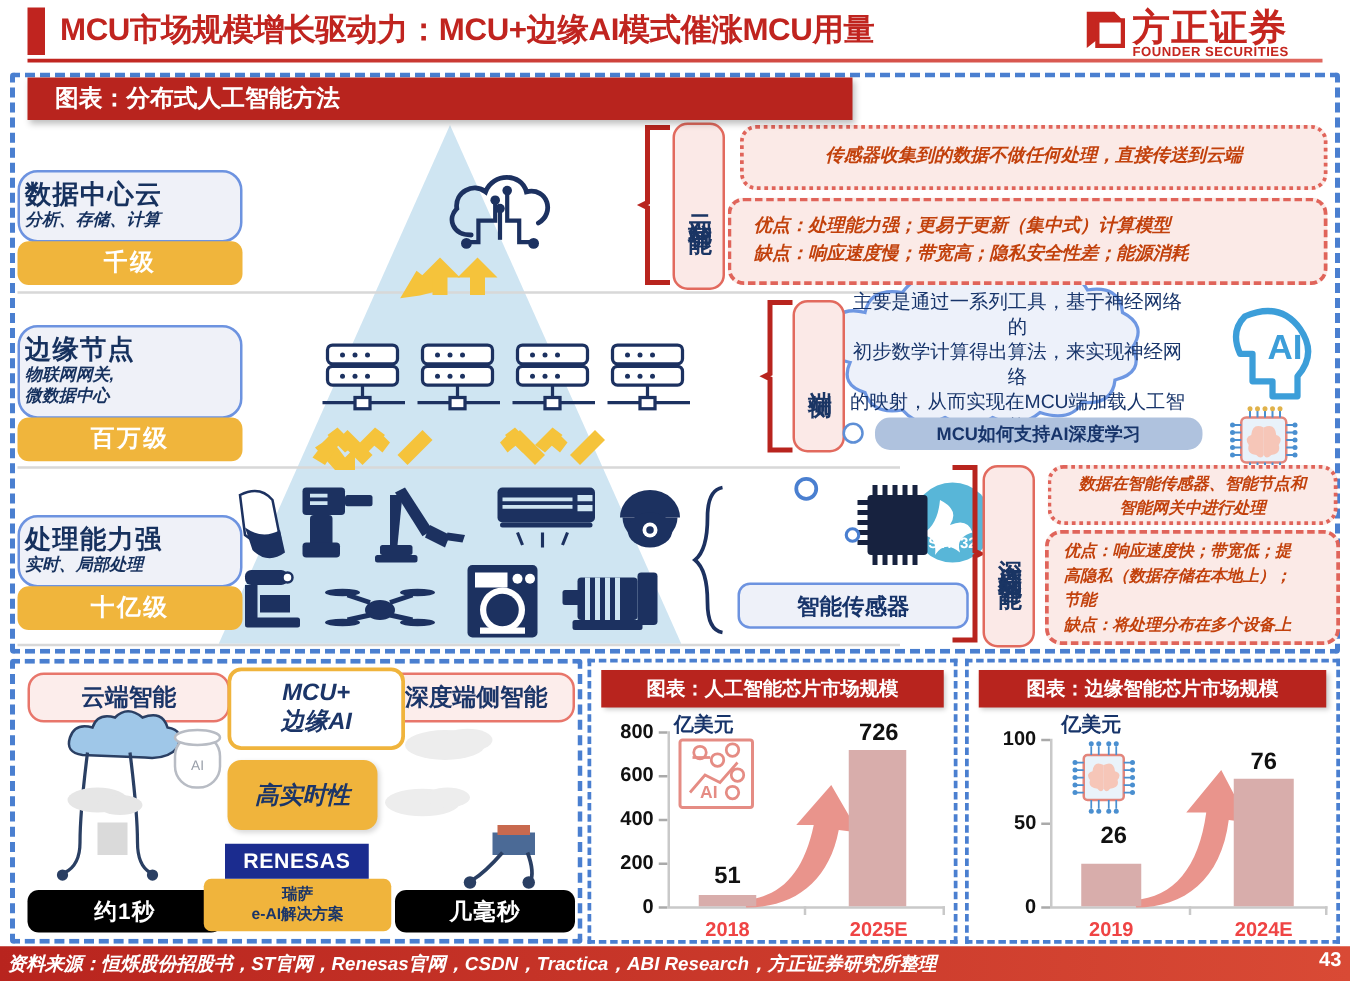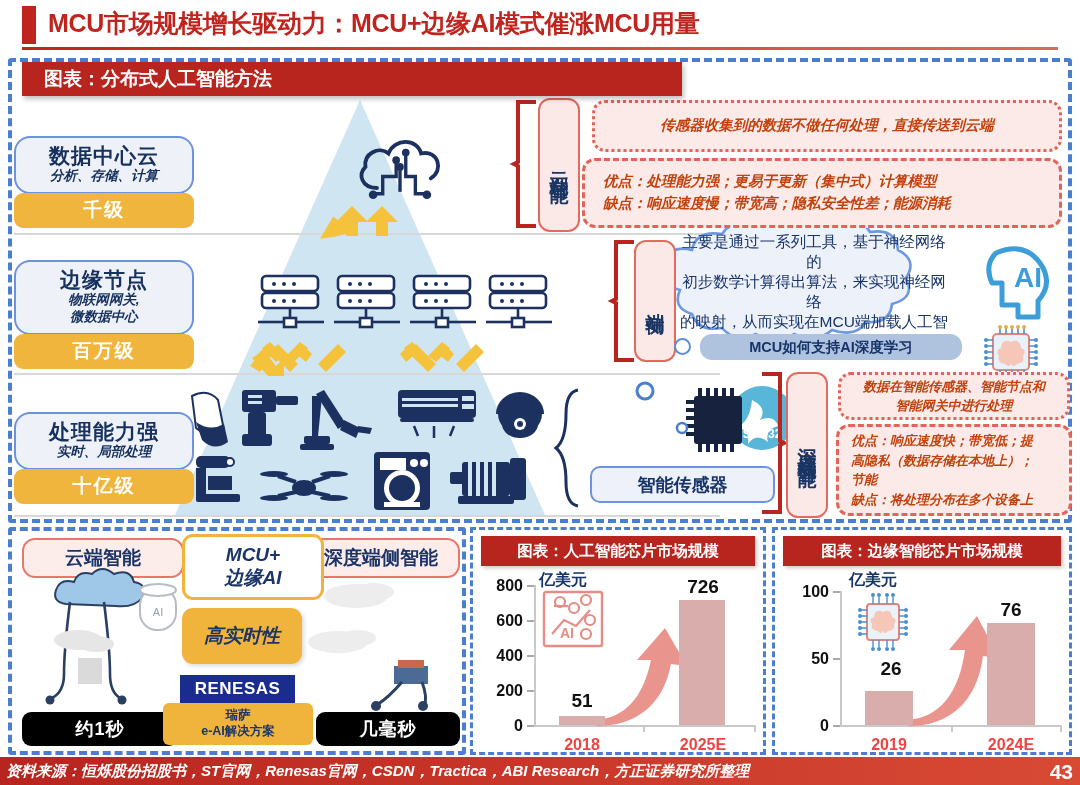--- a/index.html
+++ b/index.html
@@ -56,21 +56,21 @@
     z-index:12;
   }
   .tier-divider {
     position:absolute; left:14px; width:706px; height:2px; background:#D8D8D8; z-index:2;
   }
 
   
   .lbl-group { position:absolute; z-index:5; width:180px; }
   .lbl-main {
     background:#EFF1F8; border:2.6px solid #6D93E0; border-radius:16px;
-    text-align:center; padding:7px 4px 8px; color:#16315E;
+    text-align:left; padding:7px 4px 8px; color:#16315E;
   }
   .lbl-main .t1 { font-size:21px; font-weight:bold; letter-spacing:1px; line-height:1.05; }
   .lbl-main .t2 { font-size:13.5px; font-weight:bold; font-style:italic; line-height:1.18; margin-top:1px;}
   .lbl-sub {
     margin-top:-1px; background:#F0B53C; border-radius:9px;
     color:#fff; font-size:19px; font-weight:bold; text-align:center;
     padding:4px 0 5px; letter-spacing:2px;
     position:relative; z-index:4;
   }
 
@@ -191,31 +191,39 @@
     position:absolute; left:0; top:757px; width:1080px; height:28px;
     background:linear-gradient(to right,#B8241E,#D94A35);
     color:#fff; display:flex; align-items:center;
   }
   #footer-text {
     font-size:15px; font-style:italic; font-weight:bold;
     padding-left:6px; white-space:nowrap;
   }
   #page-num {
     position:absolute; right:7px; top:3px;
-    font-size:21px; font-weight:bold; color:#fff;
+    font-size:16px; font-weight:bold; color:#fff;
   }
   svg { display:block; overflow:visible; }
 </style>
 </head>
 <body>
 
 <div id="header">
   <div id="header-bar-accent"></div>
   <div id="header-title">MCU市场规模增长驱动力：MCU+边缘AI模式催涨MCU用量</div>
   <div id="header-rule"></div>
+  <div id="logo">
+    <svg id="logo-mark" viewBox="0 0 40 40">
+      <path d="M4 4 L30 4 L38 12 L14 12 L14 30 L4 38 Z" fill="#C5261F"></path>
+      <path d="M14 12 L38 12 L38 36 L14 36 Z" fill="none" stroke="#C5261F" stroke-width="4"></path>
+    </svg>
+    <div id="logo-cn">方正证券</div>
+    <div id="logo-en">FOUNDER SECURITIES</div>
+  </div>
 </div>
 
 <div id="main-panel"></div>
 <div id="chart-label-1">图表：分布式人工智能方法</div>
 
 <svg style="position:absolute;left:0;top:0;width:1080px;height:785px;z-index:1;pointer-events:none">
   <polygon points="360,100 545,515 175,515" fill="#CFE5F2"></polygon>
 </svg>
 <div class="tier-divider" style="top:233px;"></div>
 <div class="tier-divider" style="top:373px;"></div>

